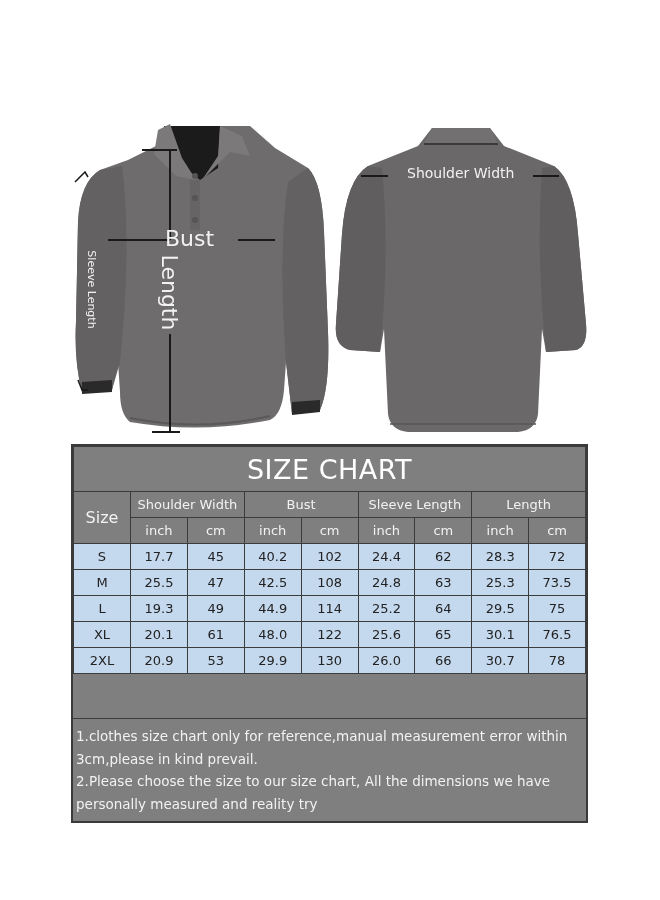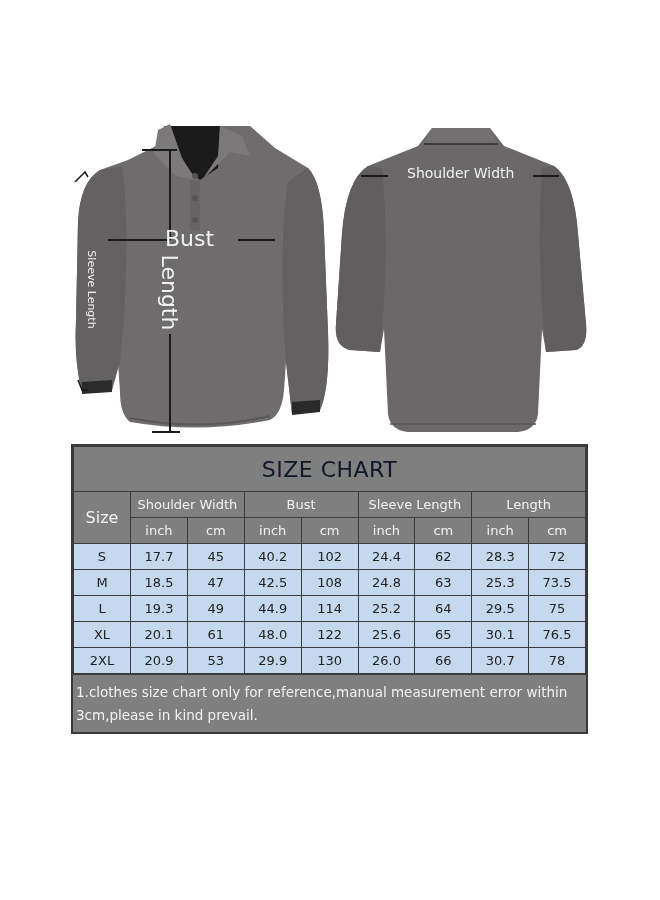--- a/index.html
+++ b/index.html
@@ -3,25 +3,25 @@
 <meta charset="utf-8">
 <style>
   html, body { margin:0; padding:0; }
   body { width:660px; height:900px; background:#ffffff; position:relative; overflow:hidden; font-family:"DejaVu Sans", sans-serif; }
   .abs { position:absolute; }
   svg { display:block; }
   .lbl { position:absolute; color:#f2f2f2; white-space:nowrap; }
   #chart { position:absolute; left:71px; top:444px; width:517px; border:2px solid #3a3a3a; box-sizing:border-box; background:#7f7f7f; }
   table { border-collapse:collapse; width:100%; table-layout:fixed; }
   td { border:1px solid #3c3c3c; text-align:center; padding:0; font-family:"DejaVu Sans", sans-serif; color:#1f1f1f; }
-  .title-cell { height:44px; font-size:22px; color:#0f172a; background:#7f7f7f; letter-spacing:0.5px; }
+  .title-cell { height:44px; font-size:27px; color:#ffffff; background:#7f7f7f; letter-spacing:0.5px; }
   .hdr { background:#7f7f7f; color:#f2f2f2; font-size:13px; height:25px; }
   .size-h { font-size:16px; color:#f2f2f2; background:#7f7f7f; }
   .data td { background:#c5d9ee; font-size:13px; height:25px; color:#222; }
-  .notes { background:#7f7f7f; color:#f2f2f2; font-size:13.5px; line-height:22.5px; padding:6px 2px 6px 3px; border-top:1px solid #3c3c3c; }
+  .notes { background:#7f7f7f; color:#f2f2f2; font-size:13.5px; line-height:22.5px; padding:6px 2px 6px 3px; border-top:1px solid #3c3c3c;margin-top:44px; }
 </style>
 </head>
 <body>
 
 <div class="abs" style="left:70px;top:122px;width:265px;height:315px;">
   <svg width="265" height="315" viewBox="0 0 265 315">
 
     <path d="M58,38 L90,22 L120,4 L180,4 L205,26 L238,46 Q252,60 254,110 L258,210 Q260,265 250,288 L222,292 L216,240 L214,268 Q212,292 200,298 Q130,312 60,300 Q50,292 50,270 L48,240 L42,268 L12,270 Q4,240 6,200 L8,100 Q10,60 30,48 Z" fill="#6e6c6d"></path>
 
     <path d="M8,100 Q10,60 30,48 L52,44 Q62,120 50,240 L42,268 L12,270 Q4,240 6,200 Z" fill="#636162"></path>
@@ -112,21 +112,21 @@
       <td>45</td>
       <td>40.2</td>
       <td>102</td>
       <td>24.4</td>
       <td>62</td>
       <td>28.3</td>
       <td>72</td>
     </tr>
     <tr class="data">
       <td>M</td>
-      <td>18.5</td>
+      <td>25.5</td>
       <td>47</td>
       <td>42.5</td>
       <td>108</td>
       <td>24.8</td>
       <td>63</td>
       <td>25.3</td>
       <td>73.5</td>
     </tr>
     <tr class="data">
       <td>L</td>
@@ -158,14 +158,15 @@
       <td>130</td>
       <td>26.0</td>
       <td>66</td>
       <td>30.7</td>
       <td>78</td>
     </tr>
   </tbody>
     </table>
   <div class="notes">
     <div>1.clothes size chart only for reference,manual measurement error within 3cm,please in kind prevail.</div>
+    <div>2.Please choose the size to our size chart, All the dimensions we have personally measured and reality try</div>
   </div>
 </div>
 
 </body></html>

